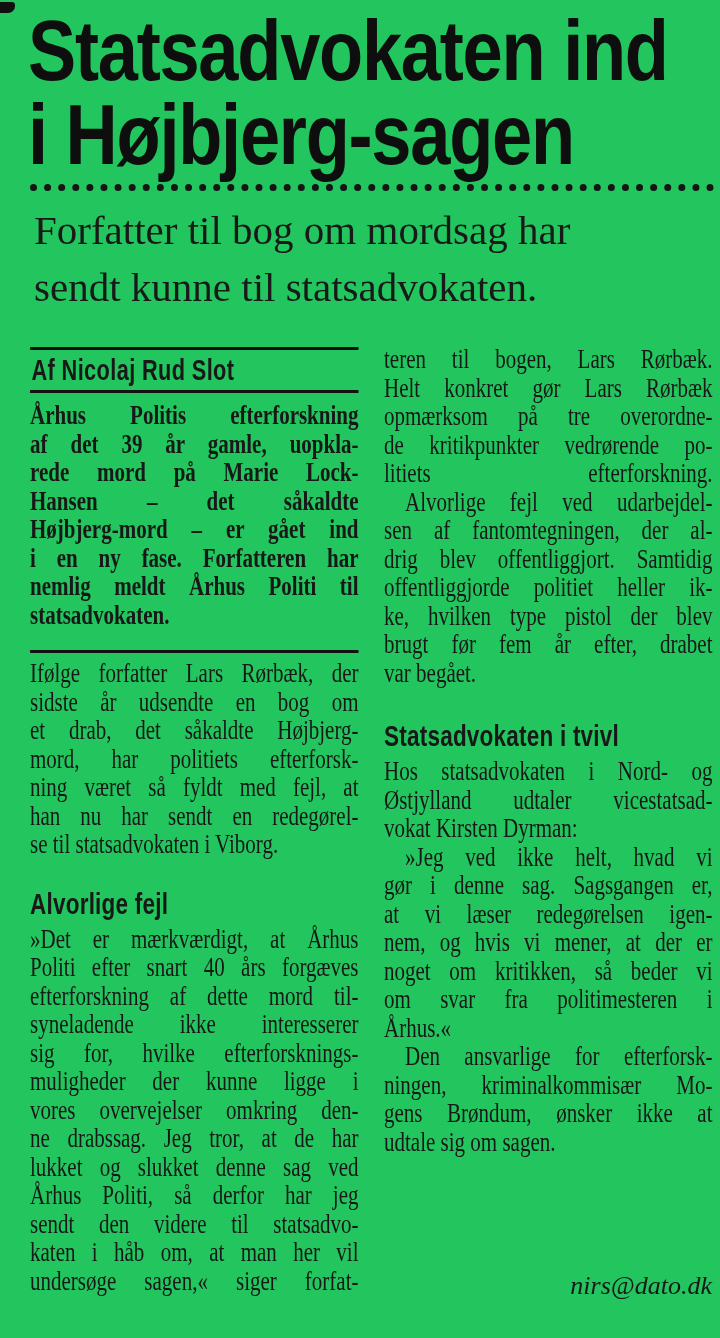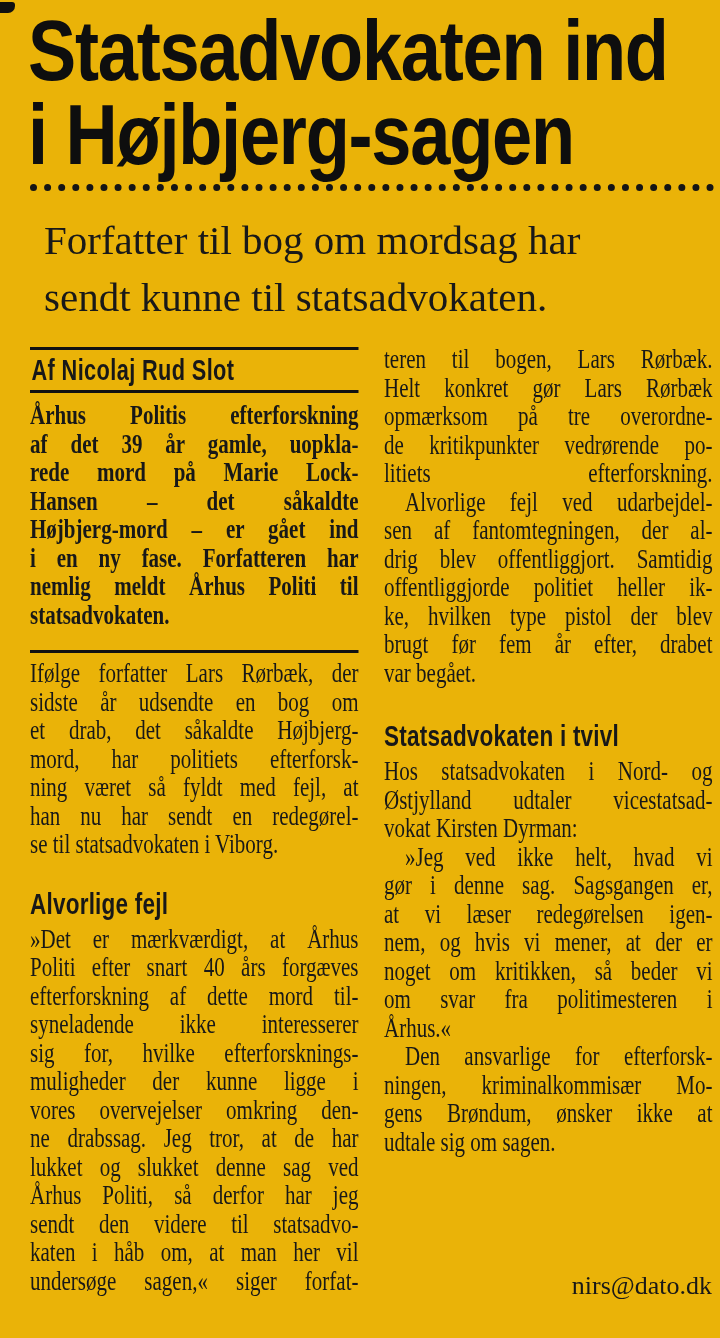--- a/index.html
+++ b/index.html
@@ -37,21 +37,21 @@
   .dotted-rule {
     position: absolute;
     left: 30px; top: 184px;
     width: 684px; height: 0;
     border-top: 7px dotted #151515;
   }
   .subheadline {
     position: absolute;
     left: 30px; top: 198px;
     width: 670px;
-    margin: 14px;
+    margin: 4px;
     font-family: "Liberation Serif", serif;
     font-weight: normal;
     font-size: 41px;
     line-height: 57px;
     color: #191919;
   }
   .col {
     position: absolute;
     top: 345px;
     width: 438px;
@@ -105,26 +105,27 @@
   }
   .email {
     position: absolute;
     left: 384px; top: 1272px;
     width: 328px;
     text-align: right;
     font-family: "Liberation Serif", serif;
     font-size: 26px;
     line-height: 28px;
     color: #181818;
+    font-style: italic;
   }
 </style>
 </head>
 <body>
 
-<div class="page" style="background: #eab308; color: rgb(20, 20, 20);">
+<div class="page" style="background: #22c55e; color: rgb(20, 20, 20);">
 
   <div class="corner-mark"></div>
 
   <h1 class="headline">
       <div class="tline">Statsadvokaten ind</div>
       <div class="tline end">i Højbjerg-sagen</div>
     </h1>
 
   <div class="dotted-rule"></div>
 

